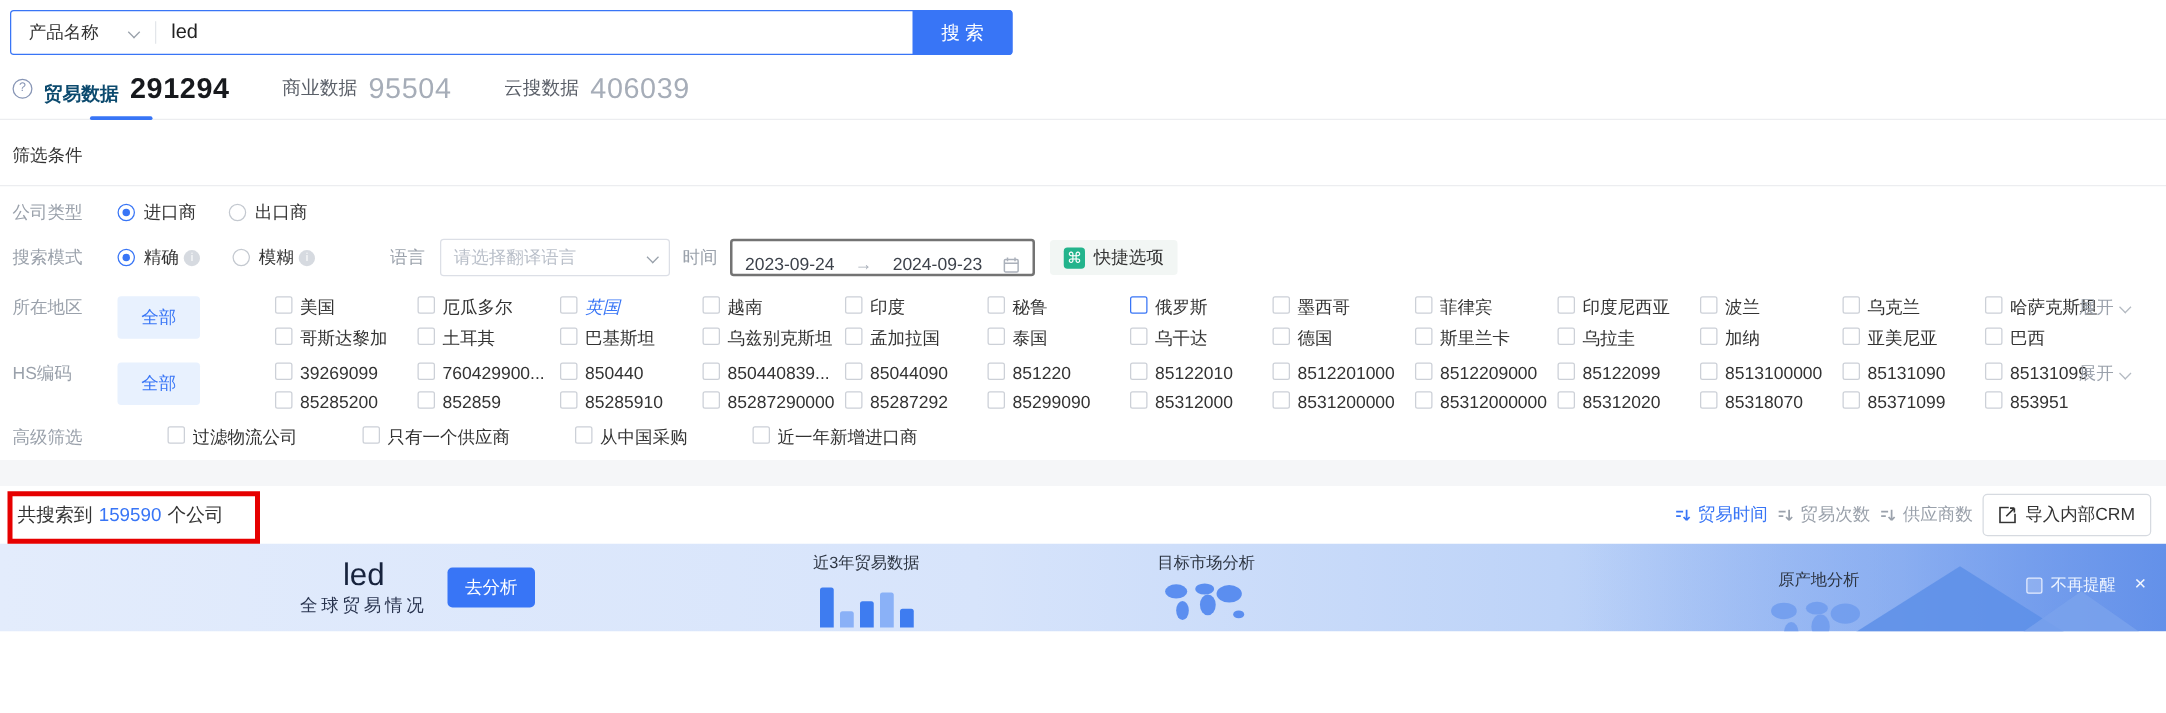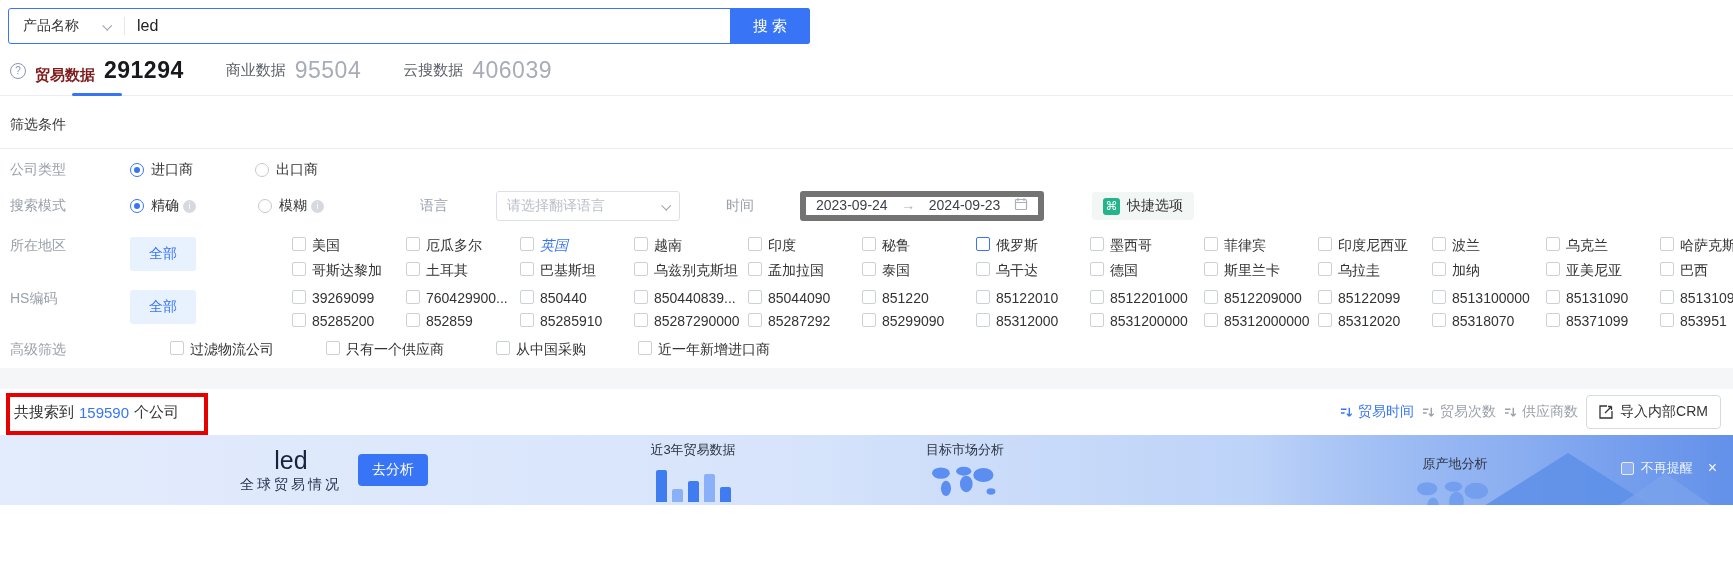--- a/index.html
+++ b/index.html
@@ -19,29 +19,29 @@
   .search-btn { width:80px; background:#3875F6; color:#fff; font-size:15px; border:0;
                 margin:-1px -1px -1px 0; border-radius:0 3px 3px 0; cursor:pointer; font-family:inherit; }
 
   
   .tabs { display:flex; align-items:center; gap:42px; padding:12px 0 10px 10px; border-bottom:1px solid #ecedf0; }
   .tab { display:flex; align-items:center; gap:9px; position:relative; cursor:pointer; }
   .tab .q-icon { width:16px; height:16px; border-radius:50%; border:1px solid #8795b5; color:#8795b5;
                  font-size:10px; display:inline-flex; align-items:center; justify-content:center; }
   .tab-label { font-size:15px; color:#5a5f68; }
   .tab-count { font-size:23px; color:#a6adb8; letter-spacing:.5px; }
-  .tab.active .tab-label { color:#7f1d1d; font-weight:bold;margin-top:10px; }
+  .tab.active .tab-label { color:#0c4a6e; font-weight:bold;margin-top:10px; }
   .tab.active .tab-count { color:#17191d; font-weight:bold; }
   .tab.active::after { content:""; position:absolute; bottom:-11px; left:50%; transform:translateX(-50%);
                        width:50px; height:3px; background:#3875F6; border-radius:2px; }
 
   
   .filter-title { margin:20px 0 0 10px; font-size:14px; color:#333; }
   .filter-hr { height:1px; background:#ecedf0; margin-top:14px; }
-  .frow { display:flex; align-items:center; margin:12px 16px 0 10px; font-size:14px;gap:36px; }
+  .frow { display:flex; align-items:center; margin:12px 16px 0 10px; font-size:14px; }
   .frow.top { align-items:flex-start; }
   .flabel { width:84px; flex-shrink:0; color:#9aa1ab; }
 
   
   .radio { display:flex; align-items:center; margin-right:26px; color:#333; cursor:pointer; }
   .radio .dot { width:14px; height:14px; border-radius:50%; border:1px solid #c4c9d0; margin-right:7px;
                 background:#fff; position:relative; flex-shrink:0; }
   .radio.checked .dot { border-color:#3875F6; }
   .radio.checked .dot::after { content:""; position:absolute; left:3px; top:3px; width:6px; height:6px;
                                border-radius:50%; background:#3875F6; }
@@ -49,22 +49,22 @@
             display:inline-flex; align-items:center; justify-content:center; margin-left:4px; font-style:normal; }
   .cb { display:flex; align-items:flex-start; color:#333; cursor:pointer; white-space:nowrap;padding-left:40px; }
   .cb .box { width:14px; height:14px; border:1px solid #ccd0d7; border-radius:2px; background:#fff;
              margin-right:6px; flex-shrink:0; }
 
   
   .inline-label { color:#9aa1ab; margin-left:34px; }
   .select { width:184px; height:30px; border:1px solid #dcdfe6; border-radius:3px; display:flex;
             align-items:center; padding:0 10px; color:#b9bfc9; margin-left:12px; cursor:pointer; }
   .select .chev { margin-left:auto; }
-  .datebox { width:244px; height:30px; border:6px solid #737373; border-radius:3px; display:flex;
-             align-items:flex-start; justify-content:space-between; padding:0 10px; margin-left:10px;
+  .datebox { width:244px; height:30px; border:2px solid #737373; border-radius:3px; display:flex;
+             align-items:flex-end; justify-content:space-between; padding:0 10px; margin-left:10px;
              color:#3d424b; cursor:pointer; }
   .datebox .sep { color:#aab0ba; }
   .cal-icon { color:#aab0ba; display:inline-flex; }
   .quick-chip { display:flex; align-items:center; gap:7px; background:#f2f6f4; padding:5px 11px;
                 border-radius:3px; margin-left:12px; color:#333; cursor:pointer; }
   .excel-icon { width:17px; height:17px; background:#23B48C; border-radius:3px; color:#fff; font-size:12px;
                 display:inline-flex; align-items:center; justify-content:center; }
 
   
   .all-chip { padding:2px 19px; background:#e8f1fe; color:#3875F6; border-radius:3px; cursor:pointer;

